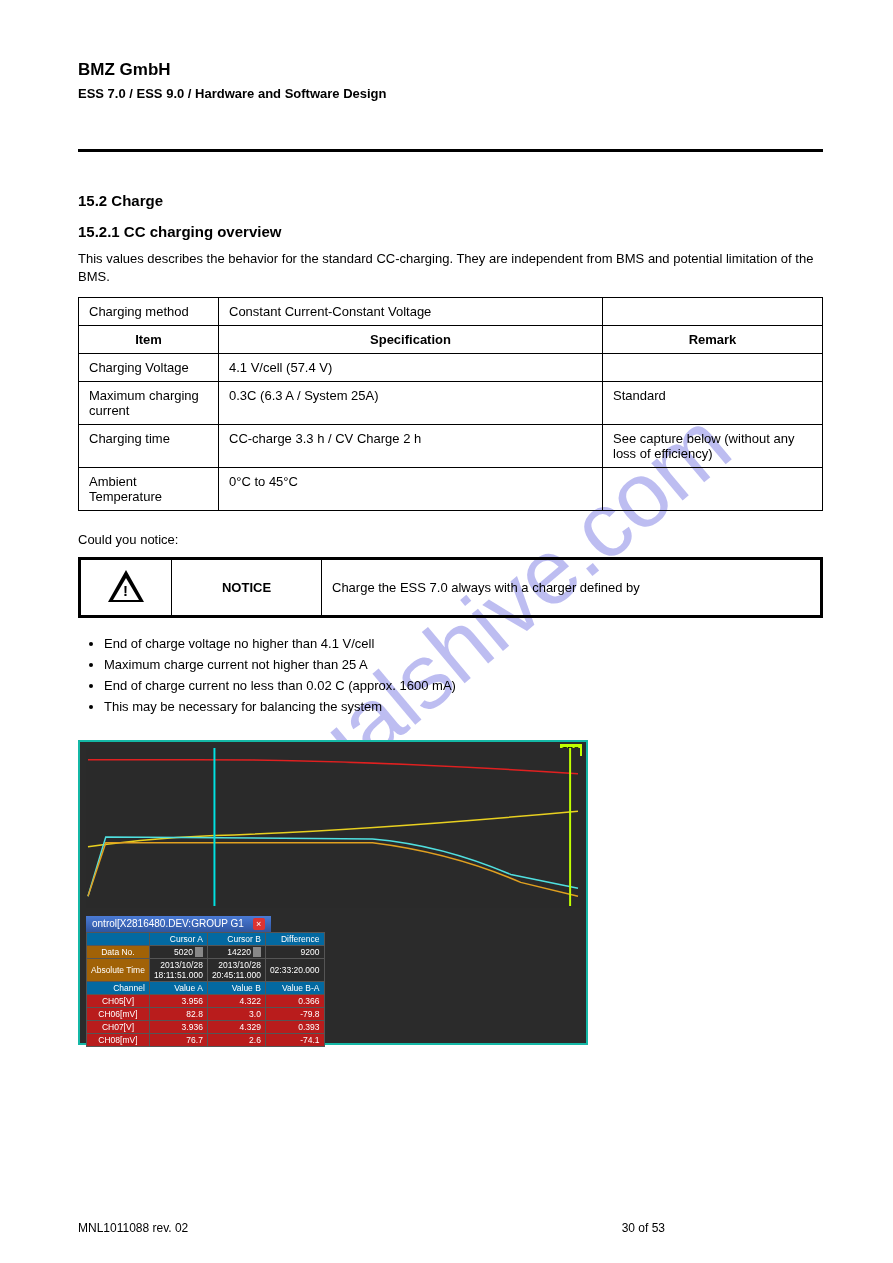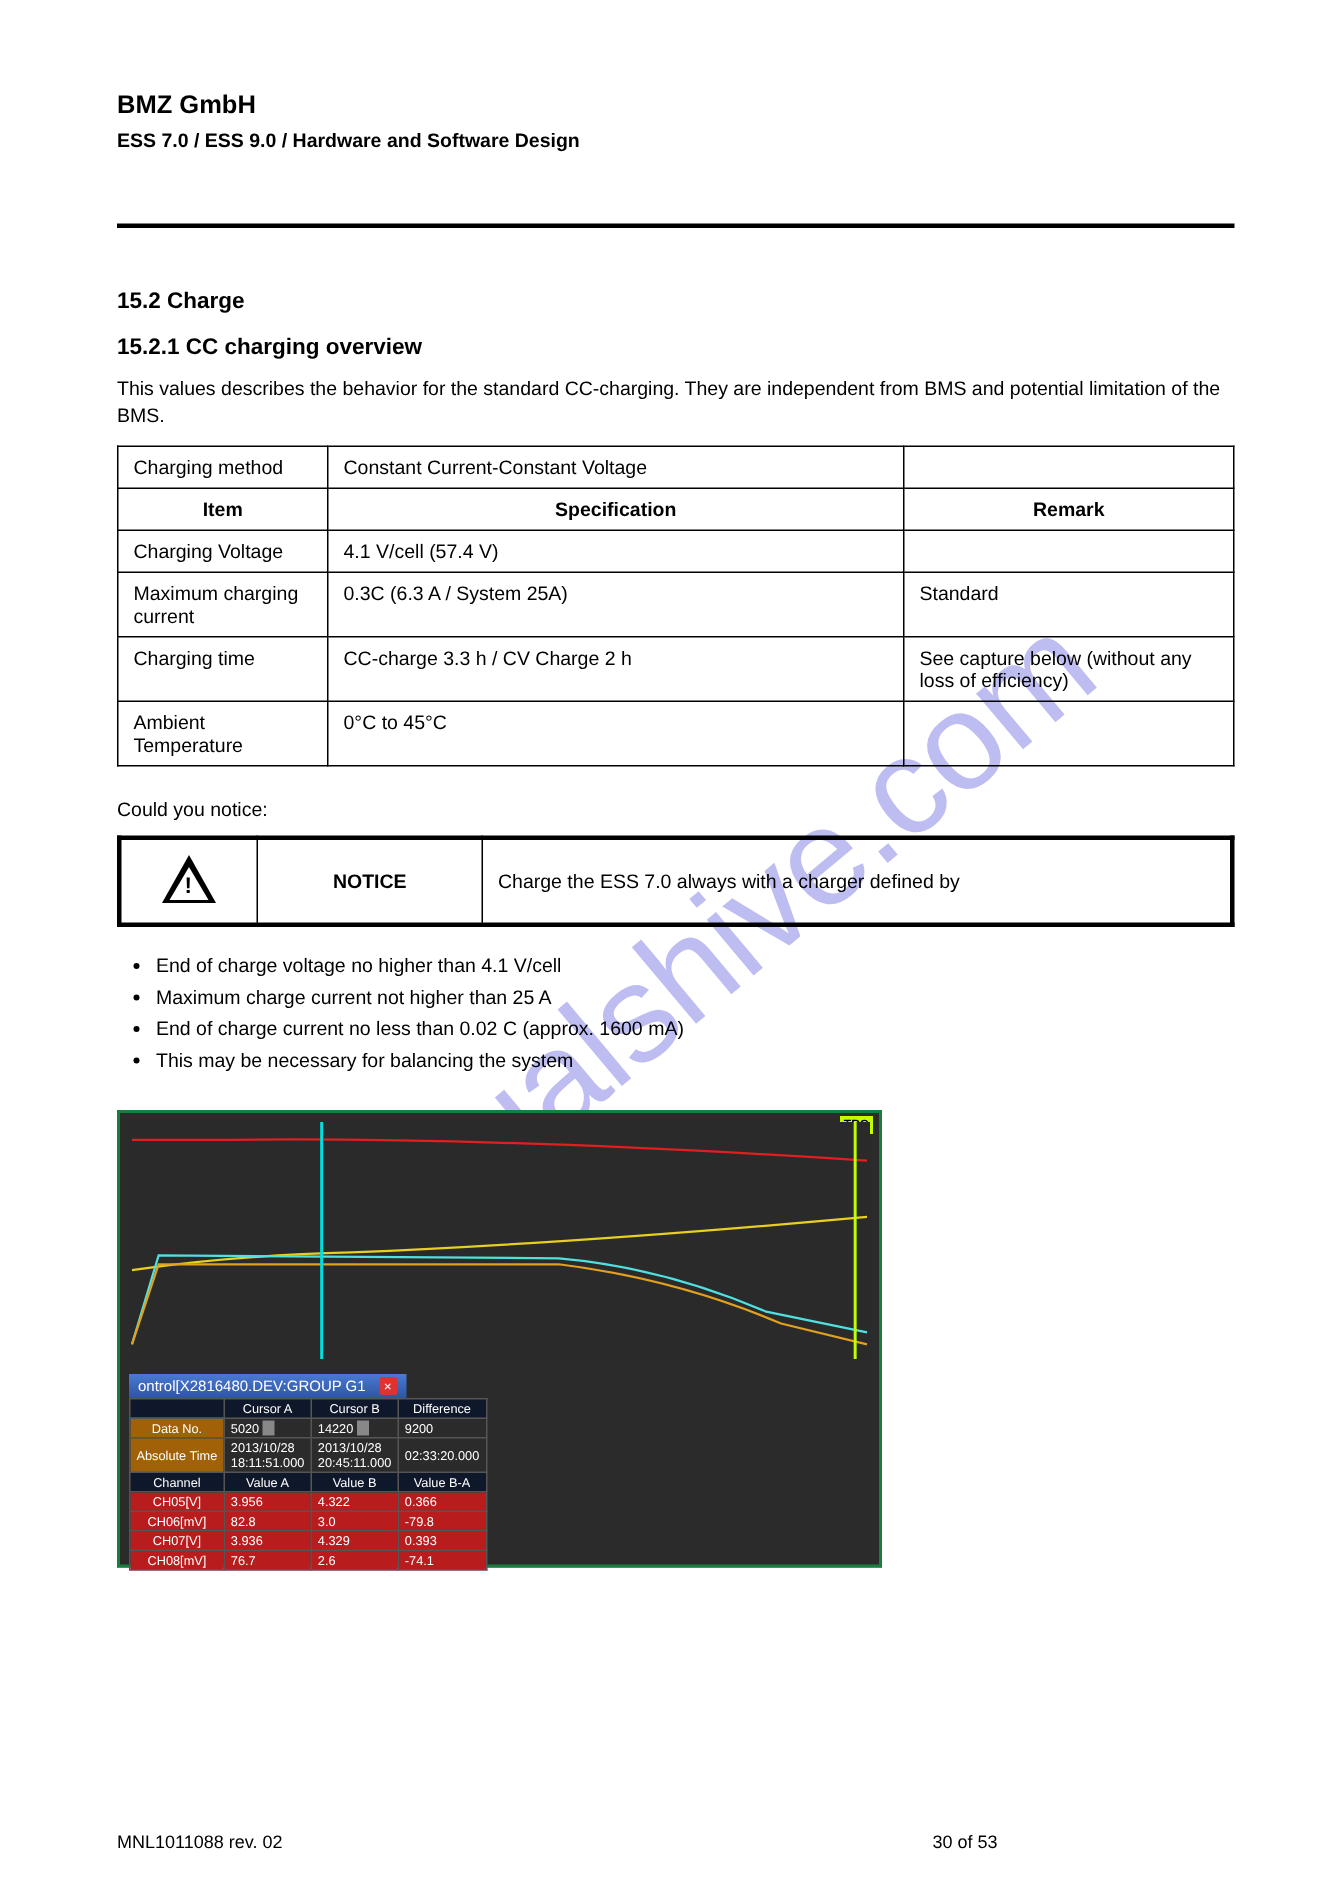--- a/index.html
+++ b/index.html
@@ -76,21 +76,21 @@
     padding-left: 26px;
     font-size: 13px;
   }
   .bullets li { margin-bottom: 6px; }
   .chart-wrap {
     margin-top: 26px;
     width: 510px;
     height: 305px;
     position: relative;
     background: #2b2b2b;
-    border: 2px solid #15803d;
+    border: 2px solid #14b8a6;
   }
   .chart-area {
     position: absolute;
     left: 6px; right: 6px; top: 6px; height: 160px;
     background: #2a2a2a;
   }
   .trg-badge {
     position: absolute;
     right: 4px; top: 2px;
     width: 22px; height: 12px;
@@ -123,28 +123,27 @@
   table.data-table {
     position: absolute;
     left: 6px; top: 190px;
     border-collapse: collapse;
     font-size: 8.5px;
     color: #fff;
   }
   table.data-table th, table.data-table td {
     border: 1px solid #555;
     padding: 1px 4px;
-    text-align: left;
+    text-align: right;
     white-space: nowrap;
   }
   table.data-table th {
-    background: #0f172a;
+    background: #0369a1;
     color: #fff;
     font-weight: normal;
-    text-align: center;
   }
   table.data-table td.lbl {
     background: #a16207;
     text-align: center;
   }
   table.data-table tr.chrow td { background: #b91c1c; }
   .spinner {
     display: inline-block;
     width: 8px; height: 10px;
     background: #888;

